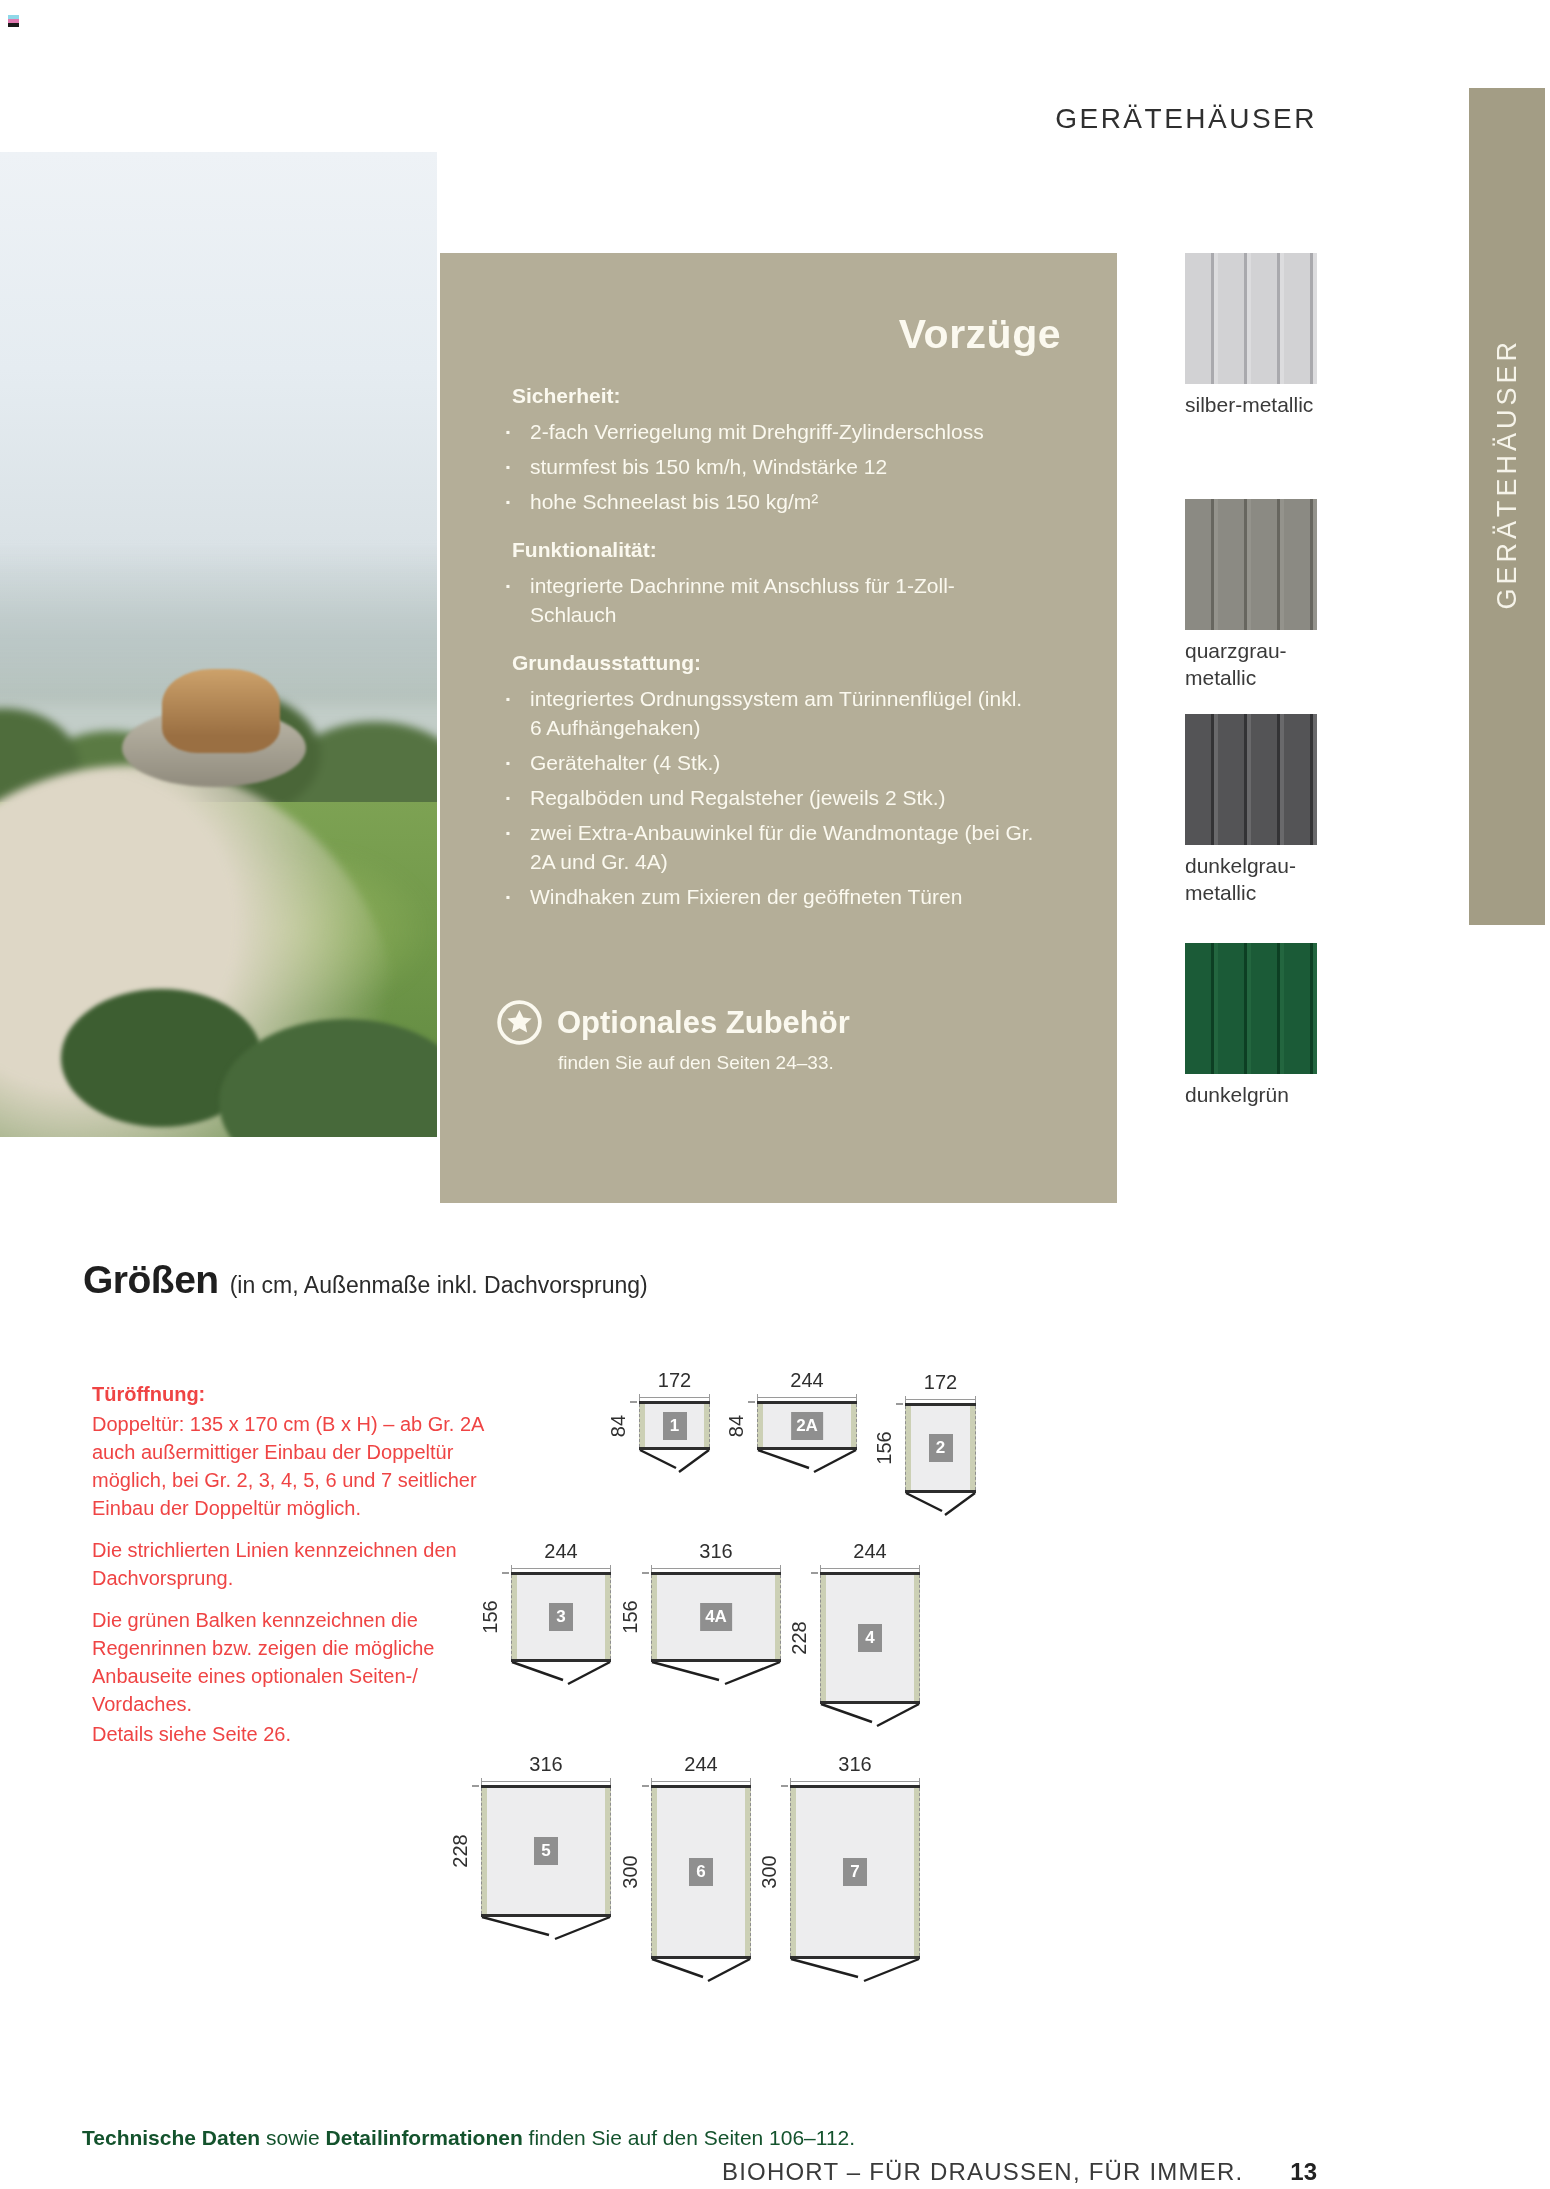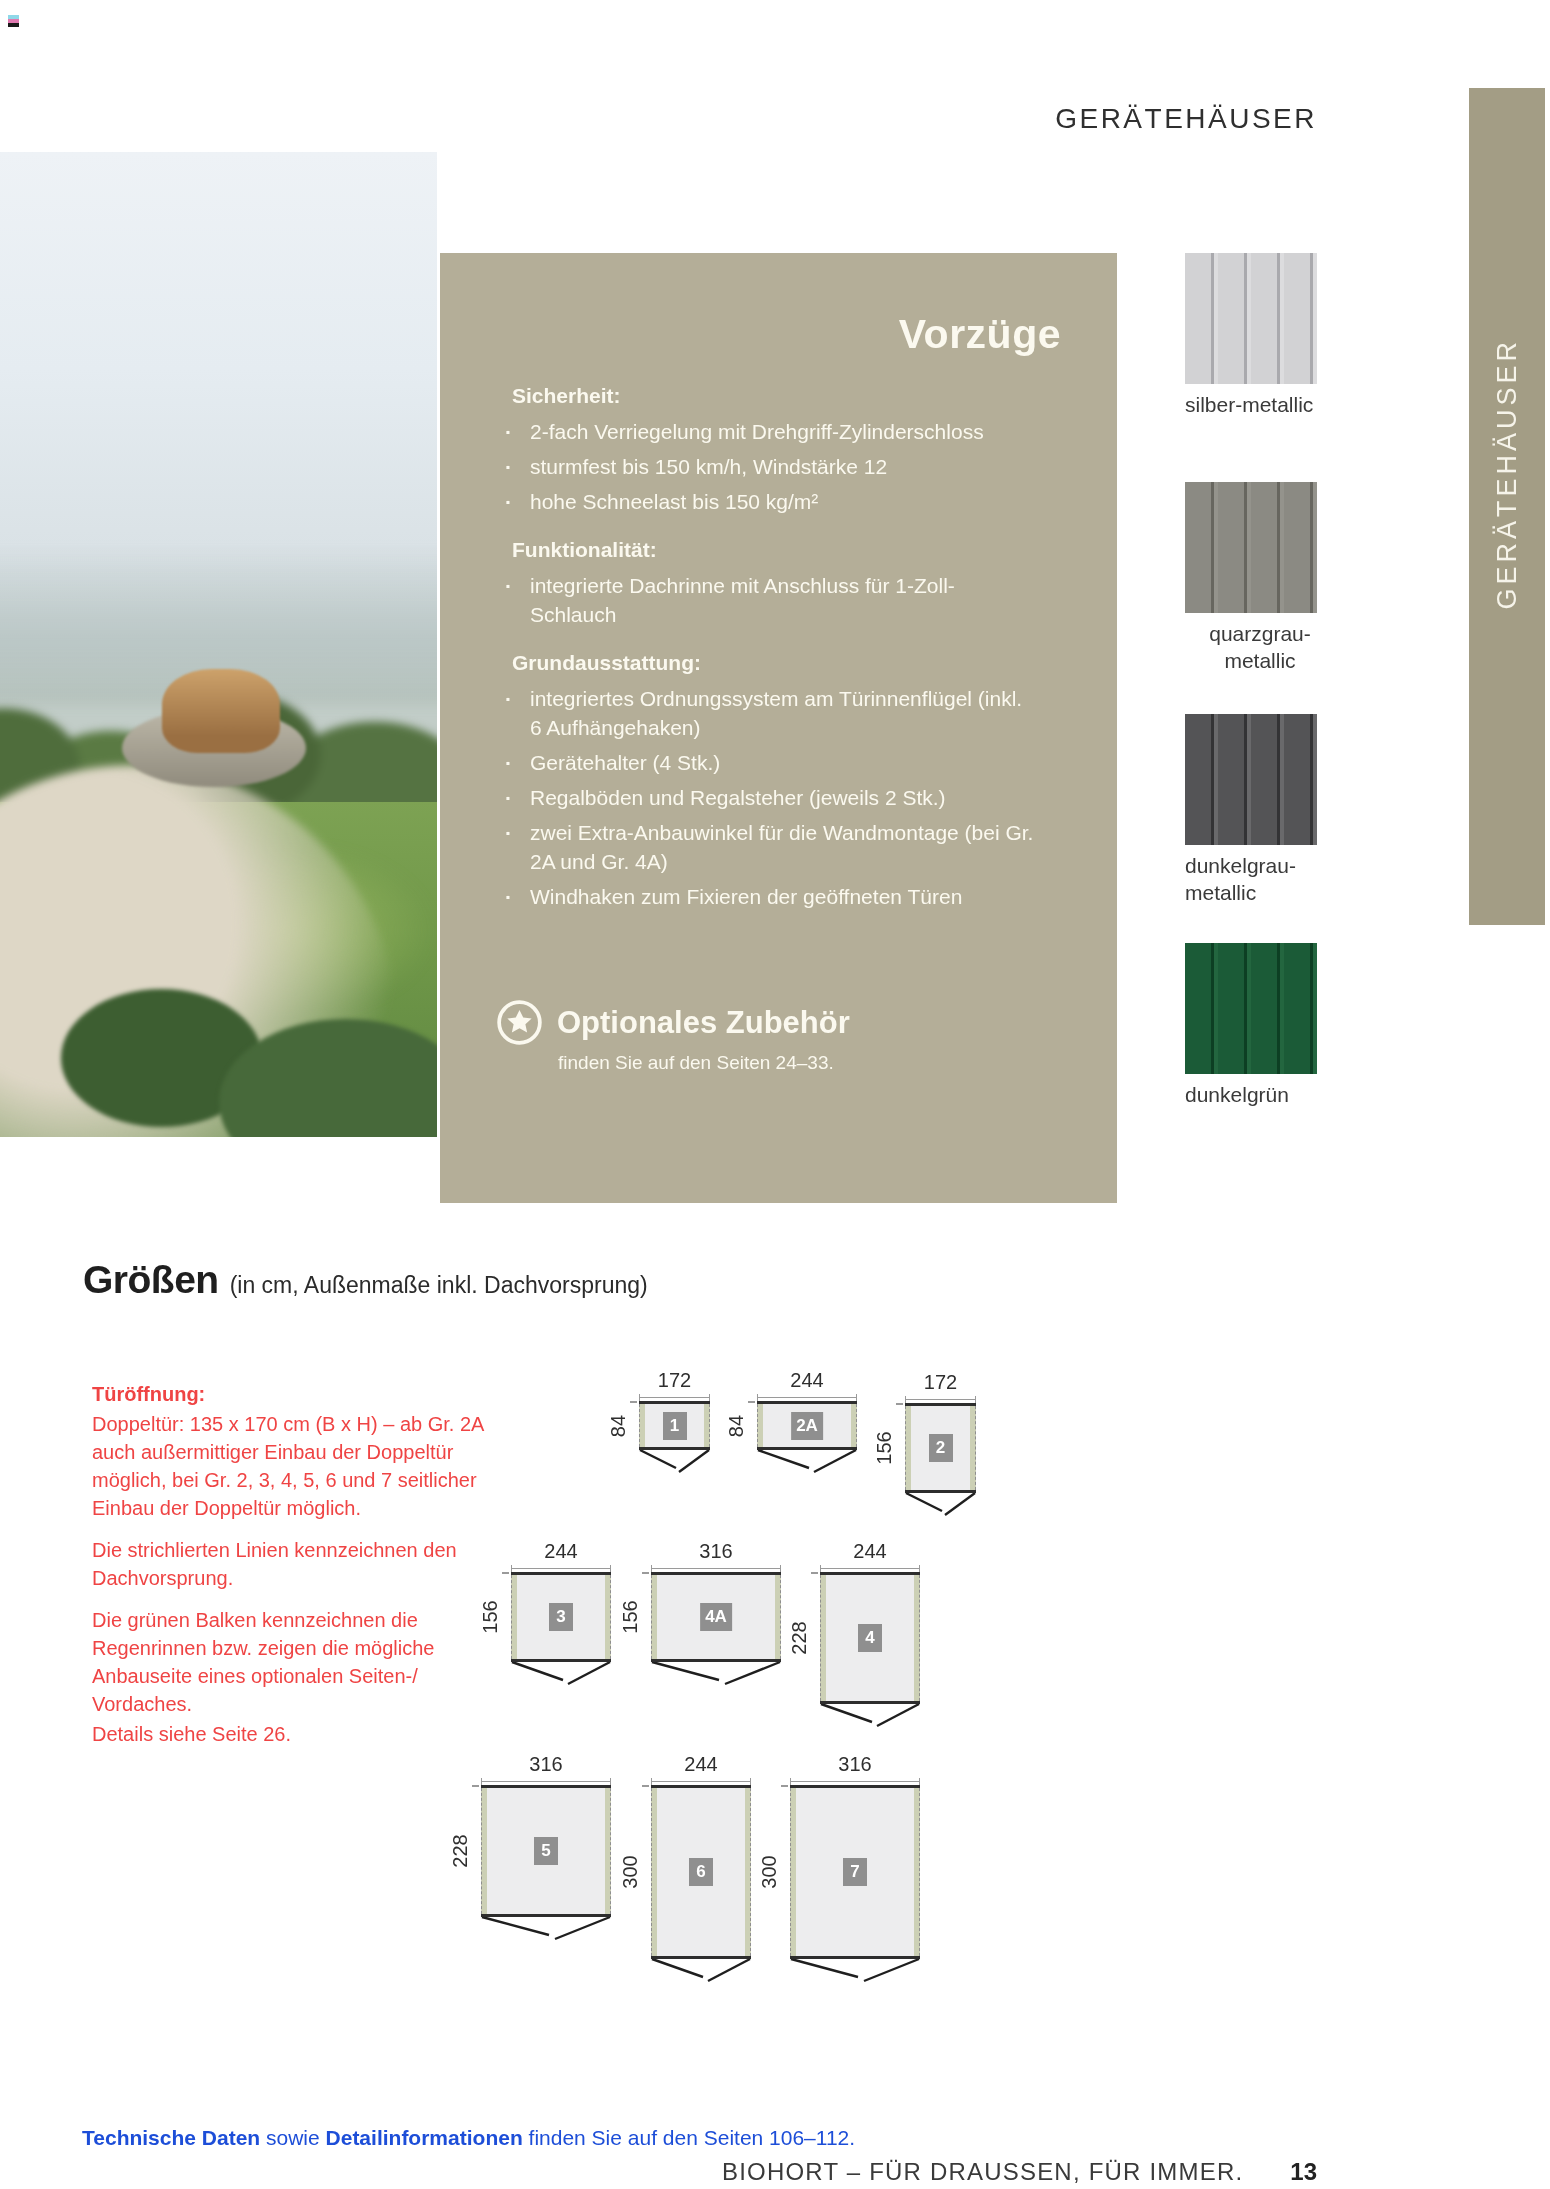--- a/index.html
+++ b/index.html
@@ -90,21 +90,21 @@
   .shed-box::before{content:"";position:absolute;left:0;top:0;bottom:0;width:5px;background:#ccd0b5;
         border-left:1px dashed #8f8f8f;}
   .shed-box::after{content:"";position:absolute;right:0;top:0;bottom:0;width:5px;background:#ccd0b5;
         border-right:1px dashed #8f8f8f;}
   .tag{position:absolute;left:50%;top:50%;transform:translate(-50%,-50%);background:#8f8f8f;color:#ffffff;
         font-size:17px;font-weight:bold;padding:4px 5px;min-width:14px;text-align:center;}
   .door{display:block;margin-top:-2px;}
   .door line{stroke:#1f1f1f;stroke-width:2.4;}
 
   
-  .tech-line{position:absolute;left:82px;top:2126px;font-size:21px;color:#1d4ed8;}
+  .tech-line{position:absolute;left:82px;top:2126px;font-size:21px;color:#14532d;}
   .tech-line .b{font-weight:bold;}
   .brand-line{position:absolute;top:2158px;right:233px;display:flex;align-items:baseline;color:#3a3a3a;}
   .brand-text{font-size:24px;letter-spacing:1.2px;}
   .page-num{font-size:24px;font-weight:bold;margin-left:47px;color:#222;}
 </style>
 </head>
 <body>
 
 <div class="page">
 
@@ -164,21 +164,21 @@
       <span class="acc-title">Optionales Zubehör</span>
     </div>
     <div class="acc-sub">finden Sie auf den Seiten 24–33.</div>
   </div>
 
   <div class="swatches" id="swatches">
       <div class="swatch-item" style="top: 253px;">
         <div class="swatch" style="background: repeating-linear-gradient(90deg, rgb(210, 210, 212) 0px, rgb(210, 210, 212) 26px, rgb(169, 169, 173) 26px, rgb(169, 169, 173) 29px, rgb(220, 220, 222) 29px, rgb(220, 220, 222) 33px);"></div>
         <div class="swatch-label">silber-metallic</div>
       </div>
-      <div class="swatch-item" style="top: 482px; text-align: center;">
+      <div class="swatch-item" style="top: 499px;">
         <div class="swatch" style="background: repeating-linear-gradient(90deg, rgb(139, 138, 131) 0px, rgb(139, 138, 131) 26px, rgb(103, 102, 95) 26px, rgb(103, 102, 95) 29px, rgb(148, 147, 140) 29px, rgb(148, 147, 140) 33px);"></div>
         <div class="swatch-label">quarzgrau-metallic</div>
       </div>
       <div class="swatch-item" style="top: 714px;">
         <div class="swatch" style="background: repeating-linear-gradient(90deg, rgb(84, 84, 86) 0px, rgb(84, 84, 86) 26px, rgb(51, 51, 53) 26px, rgb(51, 51, 53) 29px, rgb(105, 105, 107) 29px, rgb(105, 105, 107) 33px);"></div>
         <div class="swatch-label">dunkelgrau-metallic</div>
       </div>
       <div class="swatch-item" style="top: 943px;">
         <div class="swatch" style="background: repeating-linear-gradient(90deg, rgb(27, 91, 55) 0px, rgb(27, 91, 55) 26px, rgb(13, 63, 35) 26px, rgb(13, 63, 35) 29px, rgb(35, 102, 63) 29px, rgb(35, 102, 63) 33px);"></div>
         <div class="swatch-label">dunkelgrün</div>

